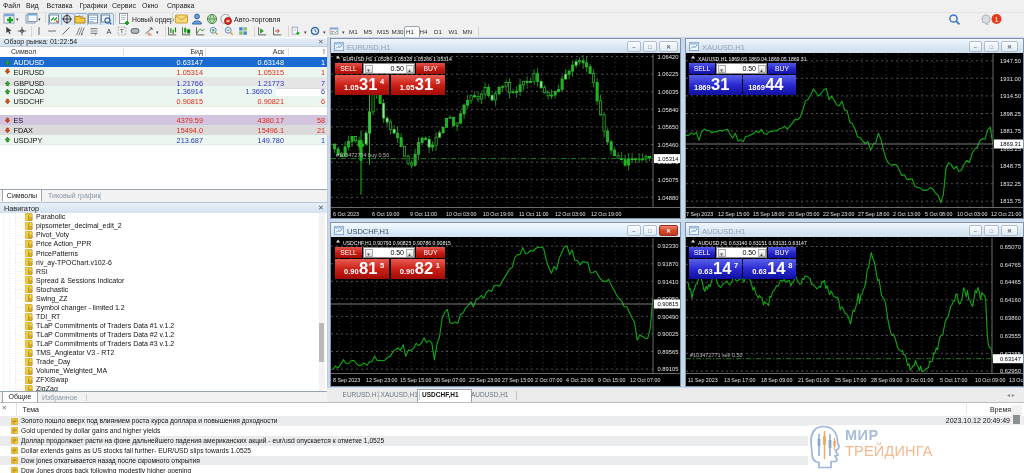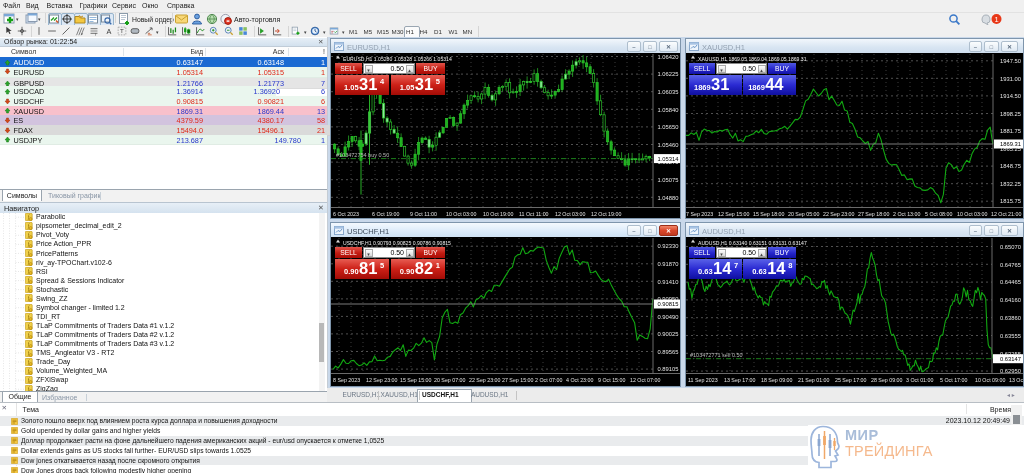--- a/index.html
+++ b/index.html
@@ -241,41 +241,32 @@
         <span class="abs" style="left:203px;top:1px;font-size:7.3px;color:#2838cc;transform:translateX(-100%);white-space:nowrap">1.21766</span>
         <span class="abs" style="left:284px;top:1px;font-size:7.3px;color:#2838cc;transform:translateX(-100%);white-space:nowrap">1.21773</span>
         <span class="abs" style="left:325px;top:1px;font-size:7.3px;color:#2838cc;transform:translateX(-100%);white-space:nowrap">7</span>
       </div>
       <div class="abs" style="left:0;top:49.3px;width:276px;height:9.7px;background:#eaf6ee;border-bottom:1px solid rgba(0,0,0,0.04)">
         <svg class="abs" style="left:4px;top:1.5px" width="7" height="7" viewBox="0 0 7 7">
           <path d="M3.5,1 L6,4 L4.5,4 L4.5,6 L2.5,6 L2.5,4 L1,4 Z" fill="#28a428" stroke="#1a7a1a" stroke-width="0.5"></path>
         </svg>
         <span class="abs" style="left:13.5px;top:1px;font-size:7.3px;color:#111">USDCAD</span>
         <span class="abs" style="left:203px;top:1px;font-size:7.3px;color:#2838cc;transform:translateX(-100%);white-space:nowrap">1.36914</span>
-        <span class="abs" style="left:280px;top:1px;font-size:7.3px;color:#2838cc;transform:translateX(-100%);white-space:nowrap">1.36920</span>
+        <span class="abs" style="left:272px;top:1px;font-size:7.3px;color:#2838cc;transform:translateX(-100%);white-space:nowrap">1.36920</span>
         <span class="abs" style="left:325px;top:1px;font-size:7.3px;color:#2838cc;transform:translateX(-100%);white-space:nowrap">6</span>
       </div>
       <div class="abs" style="left:0;top:59.0px;width:327px;height:9.7px;background:#eaf6ee;border-bottom:1px solid rgba(0,0,0,0.04)">
         <svg class="abs" style="left:4px;top:1.5px" width="7" height="7" viewBox="0 0 7 7">
           <path d="M3.5,6 L6,3 L4.5,3 L4.5,1 L2.5,1 L2.5,3 L1,3 Z" fill="#d44816" stroke="#a03010" stroke-width="0.5"></path>
         </svg>
         <span class="abs" style="left:13.5px;top:1px;font-size:7.3px;color:#111">USDCHF</span>
         <span class="abs" style="left:203px;top:1px;font-size:7.3px;color:#e02818;transform:translateX(-100%);white-space:nowrap">0.90815</span>
         <span class="abs" style="left:284px;top:1px;font-size:7.3px;color:#e02818;transform:translateX(-100%);white-space:nowrap">0.90821</span>
         <span class="abs" style="left:325px;top:1px;font-size:7.3px;color:#e02818;transform:translateX(-100%);white-space:nowrap">6</span>
       </div>
-      <div class="abs" style="left:0;top:68.7px;width:327px;height:9.7px;background:#f8c0cb;border-bottom:1px solid rgba(0,0,0,0.04)">
-        <svg class="abs" style="left:4px;top:1.5px" width="7" height="7" viewBox="0 0 7 7">
-          <path d="M3.5,1 L6,4 L4.5,4 L4.5,6 L2.5,6 L2.5,4 L1,4 Z" fill="#28a428" stroke="#1a7a1a" stroke-width="0.5"></path>
-        </svg>
-        <span class="abs" style="left:13.5px;top:1px;font-size:7.3px;color:#111">XAUUSD</span>
-        <span class="abs" style="left:203px;top:1px;font-size:7.3px;color:#2838cc;transform:translateX(-100%);white-space:nowrap">1869.31</span>
-        <span class="abs" style="left:284px;top:1px;font-size:7.3px;color:#2838cc;transform:translateX(-100%);white-space:nowrap">1869.44</span>
-        <span class="abs" style="left:325px;top:1px;font-size:7.3px;color:#2838cc;transform:translateX(-100%);white-space:nowrap">13</span>
-      </div>
       <div class="abs" style="left:0;top:78.4px;width:327px;height:9.7px;background:#d2c3de;border-bottom:1px solid rgba(0,0,0,0.04)">
         <svg class="abs" style="left:4px;top:1.5px" width="7" height="7" viewBox="0 0 7 7">
           <path d="M3.5,6 L6,3 L4.5,3 L4.5,1 L2.5,1 L2.5,3 L1,3 Z" fill="#d44816" stroke="#a03010" stroke-width="0.5"></path>
         </svg>
         <span class="abs" style="left:13.5px;top:1px;font-size:7.3px;color:#111">ES</span>
         <span class="abs" style="left:203px;top:1px;font-size:7.3px;color:#e02818;transform:translateX(-100%);white-space:nowrap">4379.59</span>
         <span class="abs" style="left:284px;top:1px;font-size:7.3px;color:#e02818;transform:translateX(-100%);white-space:nowrap">4380.17</span>
         <span class="abs" style="left:325px;top:1px;font-size:7.3px;color:#e02818;transform:translateX(-100%);white-space:nowrap">58</span>
       </div>
       <div class="abs" style="left:0;top:88.10000000000001px;width:340px;height:9.7px;background:#dadada;border-bottom:1px solid rgba(0,0,0,0.04)">
@@ -286,21 +277,21 @@
         <span class="abs" style="left:203px;top:1px;font-size:7.3px;color:#e02818;transform:translateX(-100%);white-space:nowrap">15494.0</span>
         <span class="abs" style="left:284px;top:1px;font-size:7.3px;color:#e02818;transform:translateX(-100%);white-space:nowrap">15496.1</span>
         <span class="abs" style="left:325px;top:1px;font-size:7.3px;color:#e02818;transform:translateX(-100%);white-space:nowrap">21</span>
       </div>
       <div class="abs" style="left:0;top:97.80000000000001px;width:327px;height:9.7px;background:#eaf6ee;border-bottom:1px solid rgba(0,0,0,0.04)">
         <svg class="abs" style="left:4px;top:1.5px" width="7" height="7" viewBox="0 0 7 7">
           <path d="M3.5,1 L6,4 L4.5,4 L4.5,6 L2.5,6 L2.5,4 L1,4 Z" fill="#28a428" stroke="#1a7a1a" stroke-width="0.5"></path>
         </svg>
         <span class="abs" style="left:13.5px;top:1px;font-size:7.3px;color:#111">USDJPY</span>
         <span class="abs" style="left:203px;top:1px;font-size:7.3px;color:#2838cc;transform:translateX(-100%);white-space:nowrap">213.687</span>
-        <span class="abs" style="left:301px;top:1px;font-size:7.3px;color:#2838cc;transform:translateX(-100%);white-space:nowrap">149.780</span>
+        <span class="abs" style="left:284px;top:1px;font-size:7.3px;color:#2838cc;transform:translateX(-100%);white-space:nowrap">149.780</span>
         <span class="abs" style="left:325px;top:1px;font-size:7.3px;color:#2838cc;transform:translateX(-100%);white-space:nowrap">1</span>
       </div>
       <div class="abs" style="left:0;top:107.6px;width:327px;height:44px;background:#fff"></div>
       <div class="abs" style="left:0;top:152px;width:327px;height:12.5px;background:#f2f2f2;border-top:1px solid #9aa4ae;box-sizing:border-box">
         <div class="abs" style="left:2px;top:-1px;width:40px;height:12px;background:#fff;border:1px solid #9aa4ae;border-bottom:none;text-align:center;font-size:7px;color:#222;line-height:11px;box-sizing:border-box">Символы</div>
         <span class="abs" style="left:48px;top:2px;font-size:7px;color:#8895a5">Тиковый график</span>
         <div class="abs" style="left:100px;top:2px;width:1px;height:8px;background:#c8d0d8"></div>
       </div>
       <div class="abs" style="left:0;top:164.5px;width:327px;height:11px;background:linear-gradient(180deg,#e7eff7,#d3e1ee);border-top:1px solid #b8c4d0;border-bottom:1px solid #c0ccd8">
         <span class="abs" style="left:4px;top:1.5px;font-size:7.3px;color:#222">Навигатор</span>

